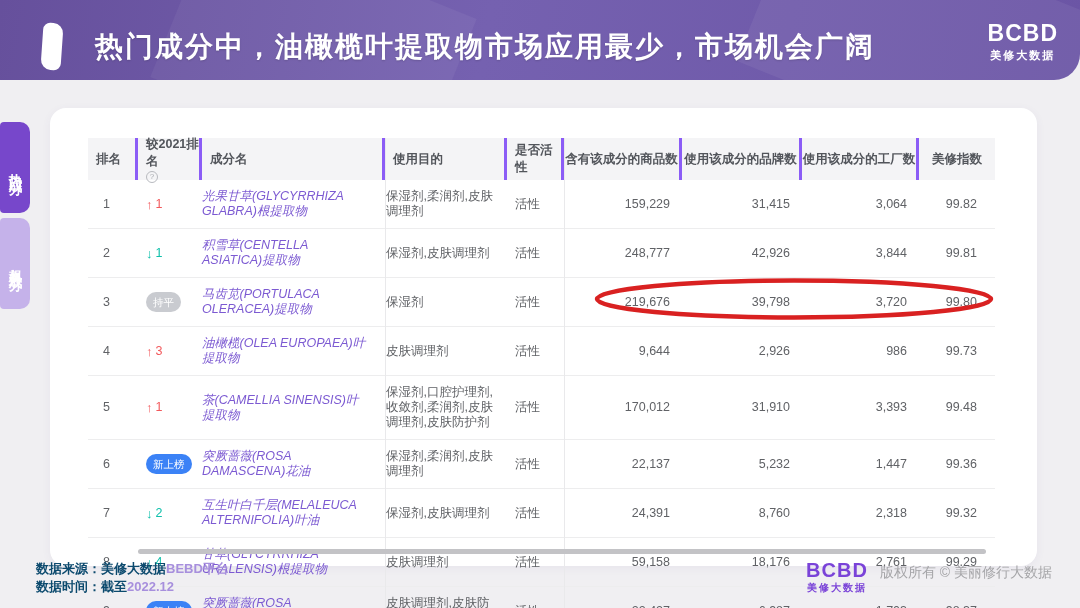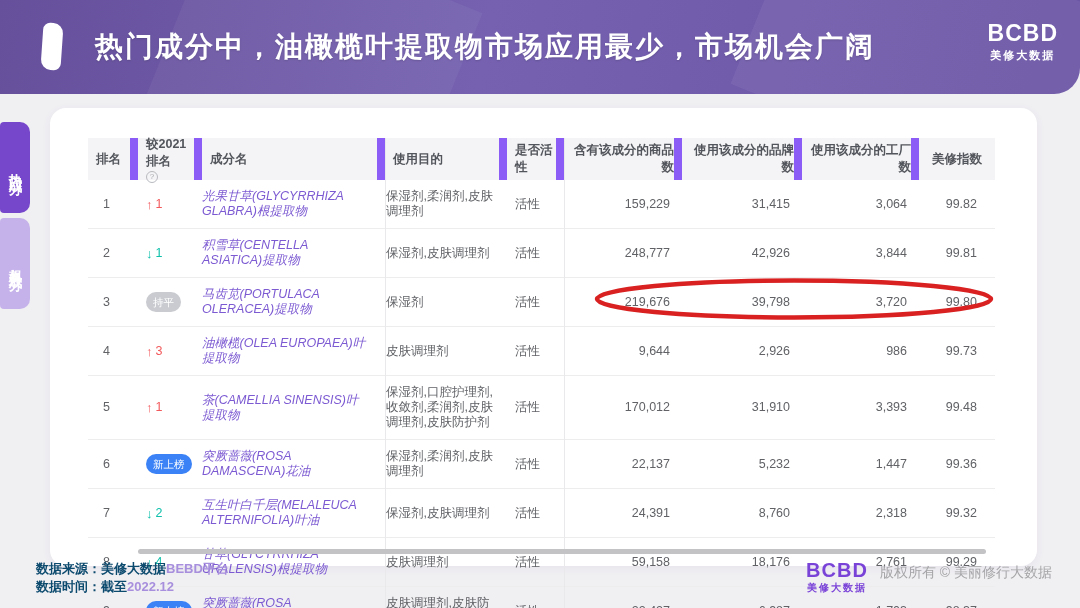--- a/index.html
+++ b/index.html
@@ -1,20 +1,20 @@
 <!DOCTYPE html>
 <html><head>
 <meta charset="utf-8">
 <style>
   * { margin:0; padding:0; box-sizing:border-box; }
   body { background:#dddde0; font-family:"Liberation Sans","DejaVu Sans",sans-serif; }
   .slide { position:relative; width:1080px; height:608px; background:#f0eff2; overflow:hidden; }
 
   
-  .banner { position:absolute; left:0; top:0; width:1080px; height:94px;
+  .banner { position:absolute; left:0; top:0; width:1080px; height:80px;
     background:linear-gradient(100deg,#66509c 0%,#7561b0 45%,#6b55a5 100%);
     border-radius:0 0 26px 0; overflow:hidden; }
   .banner::before { content:""; position:absolute; left:16%; top:-50%; width:26%; height:220%;
     background:rgba(255,255,255,0.05); transform:rotate(22deg); }
   .banner::after { content:""; position:absolute; right:-4%; top:-50%; width:34%; height:220%;
     background:rgba(255,255,255,0.06); transform:rotate(22deg); }
   .banner-deco { position:absolute; left:42px; top:23px; width:20px; height:47px; background:#fff;
     border-radius:7px 10px 7px 10px; transform:rotate(4deg); z-index:2; }
   .banner-title { position:absolute; left:95px; top:0; height:94px; line-height:94px; z-index:2;
     color:#fff; font-size:28px; font-weight:bold; letter-spacing:2px; white-space:nowrap;
@@ -32,21 +32,21 @@
   .tab.inactive { background:#c5b2ea; }
 
   
   .card { position:absolute; left:50px; top:108px; width:987px; height:458px; background:#fff;
     border-radius:16px; box-shadow:0 2px 10px rgba(80,60,140,0.06); }
   .table { position:absolute; left:38px; top:30px; width:907px; }
   .grid-row { display:grid; grid-template-columns:50px 64px 183px 122px 57px 118px 120px 117px 76px; }
 
   .thead { align-items:stretch; }
   .th { background:#f4f4f6; height:42px; display:flex; align-items:center; font-size:12.5px; color:#52555b;
-    font-weight:600; padding-left:8px; border-right:8px solid #8b5cf6; }
+    font-weight:600; padding-left:8px; border-right:3px solid #8b5cf6; }
   .th:last-child { border-right:none; }
   .th.cnum { justify-content:center; padding-left:0; text-align:right; }
   .th-change { flex-direction:column; justify-content:center; align-items:flex-start; gap:1px; }
   .help { display:inline-block; width:12px; height:12px; border:1px solid #b8babf; border-radius:50%;
     color:#a9abb0; font-size:8px; line-height:10px; text-align:center; cursor:pointer; font-weight:normal; }
 
   .tr { align-items:center; border-bottom:1px solid #ededee; }
   .td { font-size:12.5px; color:#606266; padding-top:9px; padding-bottom:9px; line-height:15px; }
   .td.rank { padding-left:15px; }
   .td.change { padding-left:8px; display:flex; align-items:center; gap:3px; }

